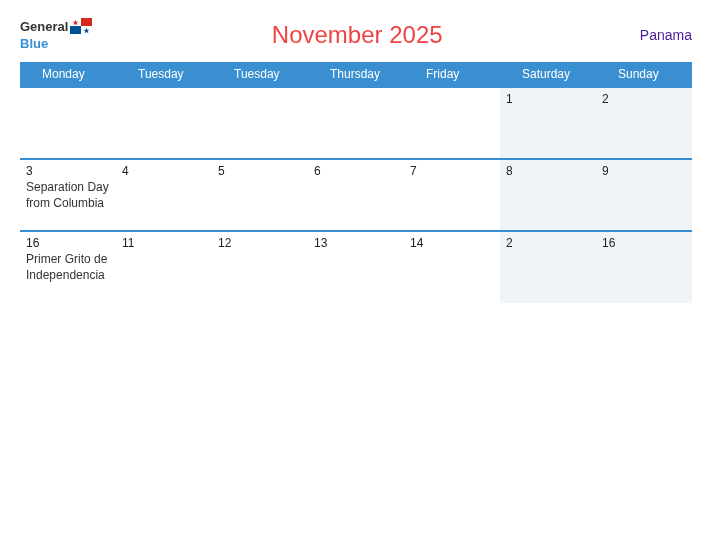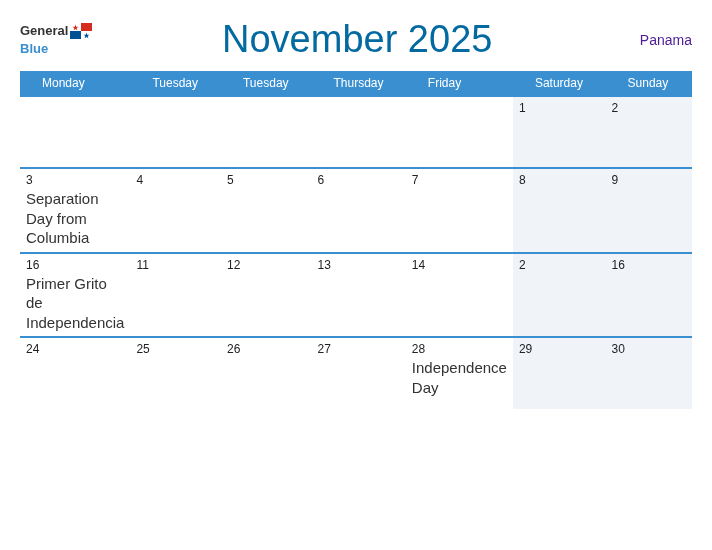--- a/index.html
+++ b/index.html
@@ -38,23 +38,23 @@
       font-size: 13px;
       font-weight: bold;
       color: #3a8fd1;
       line-height: 1;
     }
     .logo-flag {
       width: 22px;
       height: 16px;
     }
     .calendar-title {
-      font-size: 38px;
+      font-size: 24px;
       font-weight: normal;
-      color: #0369a1;
+      color: #ef4444;
       text-align: center;
       flex: 1;
     }
     .country-label {
       font-size: 14px;
       color: #4c1d95;
       text-align: right;
       min-width: 70px;
     }
     
@@ -90,21 +90,21 @@
       background: #f0f4f8;
     }
     .day-num {
       font-size: 12px;
       font-weight: normal;
       color: #222;
       display: block;
       margin-bottom: 2px;
     }
     .event-text {
-      font-size: 15px;
+      font-size: 12px;
       color: #333;
       line-height: 1.3;
     }
     .empty-cell {
       background: #f9f9f9;
     }
   </style>
 </head>
 <body>
 
@@ -197,36 +197,15 @@
           <td>
             <span class="day-num">14</span>
           </td>
           <td class="weekend">
             <span class="day-num">2</span>
           </td>
           <td class="weekend">
             <span class="day-num">16</span>
           </td>
         </tr>
-        <tr>
-          <td>
-            <span class="day-num">24</span>
-          </td>
-          <td>
-            <span class="day-num">25</span>
-          </td>
-          <td>
-            <span class="day-num">26</span>
-          </td>
-          <td>
-            <span class="day-num">27</span>
-          </td>
-          <td><span class="day-num">28</span><span class="event-text">Independence Day</span></td>
-          <td class="weekend">
-            <span class="day-num">29</span>
-          </td>
-          <td class="weekend">
-            <span class="day-num">30</span>
-          </td>
-        </tr>
       </tbody>
   </table>
 </div>
 
 </body></html>

